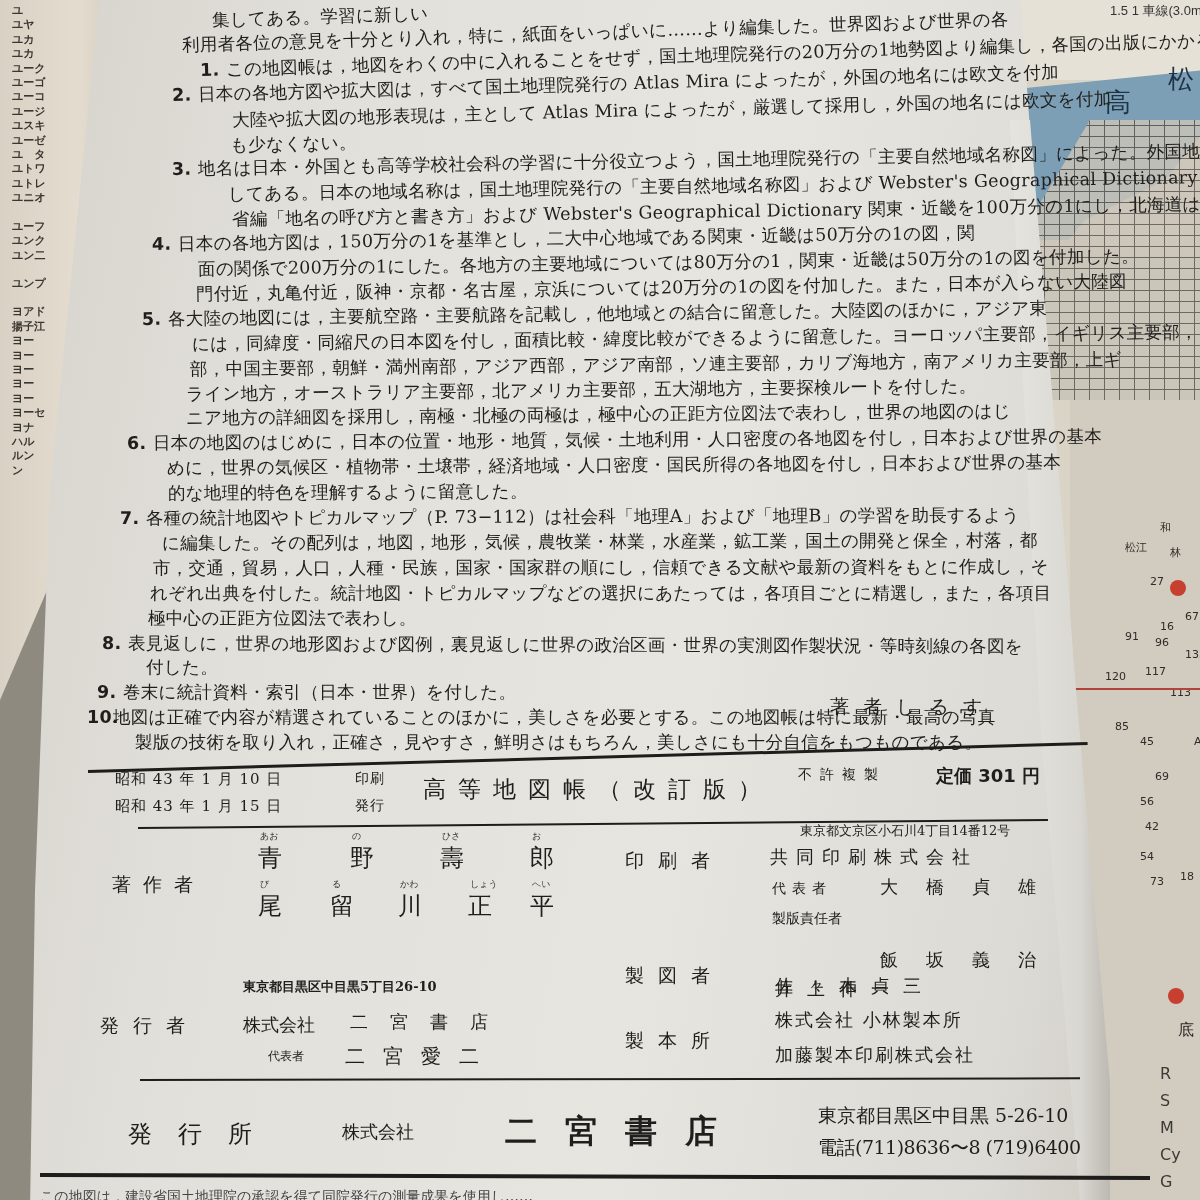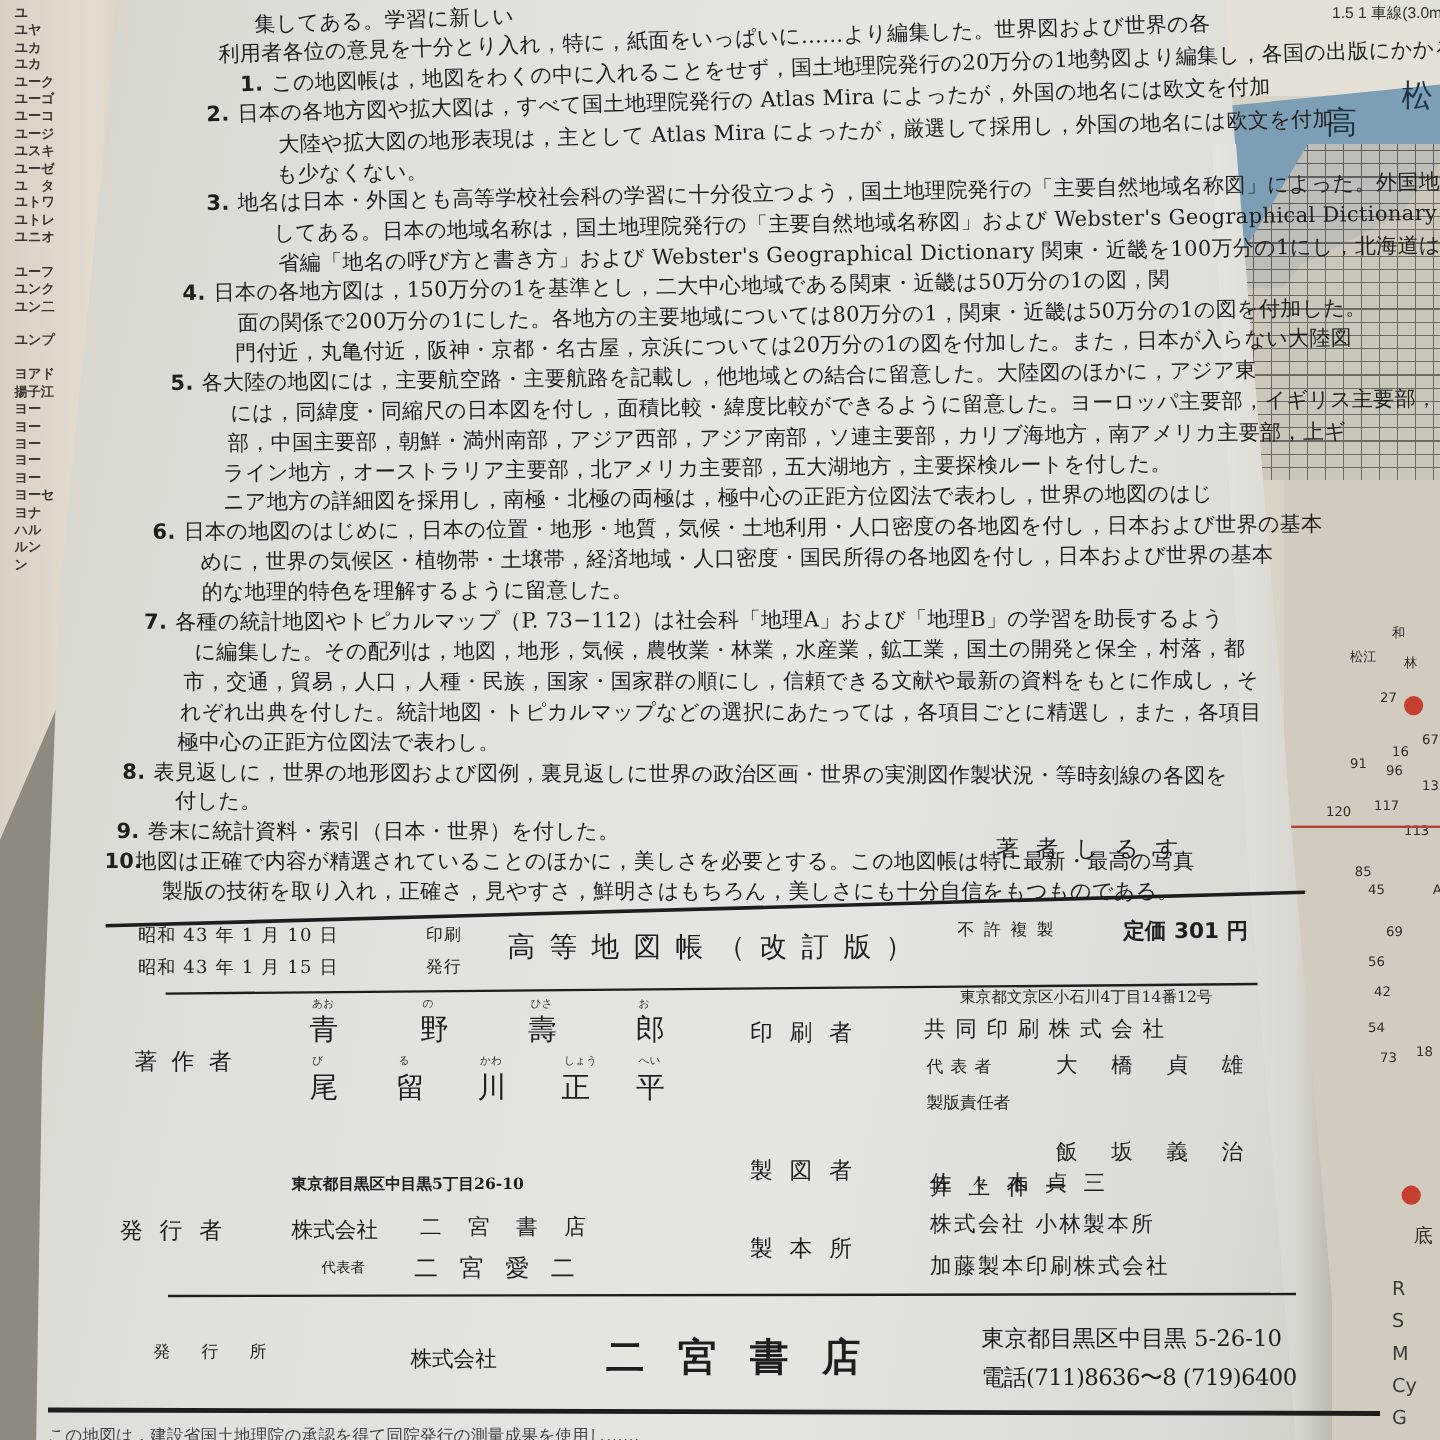--- a/index.html
+++ b/index.html
@@ -167,21 +167,21 @@
   <span class="map-num" style="left:170px;top:545px;">林</span>
   <span class="map-num" style="left:150px;top:575px;">27</span>
   <span class="map-num" style="left:160px;top:620px;">16</span>
   <span class="map-num" style="left:185px;top:610px;">67</span>
   <span class="map-num" style="left:125px;top:630px;">91</span>
   <span class="map-num" style="left:155px;top:636px;">96</span>
   <span class="map-num" style="left:185px;top:648px;">135</span>
   <span class="map-num" style="left:105px;top:670px;">120</span>
   <span class="map-num" style="left:145px;top:665px;">117</span>
   <span class="map-num" style="left:170px;top:686px;">113</span>
-  <span class="map-num" style="left:129px;top:720px;">85</span>
+  <span class="map-num" style="left:115px;top:720px;">85</span>
   <span class="map-num" style="left:140px;top:735px;">45</span>
   <span class="map-num" style="left:165px;top:735px;margin-left:29px;">Alt.W</span>
   <span class="map-num" style="left:155px;top:770px;">69</span>
   <span class="map-num" style="left:140px;top:795px;">56</span>
   <span class="map-num" style="left:145px;top:820px;">42</span>
   <span class="map-num" style="left:140px;top:850px;">54</span>
   <span class="map-num" style="left:150px;top:875px;">73</span>
   <span class="map-num" style="left:180px;top:870px;">18</span>
   <div class="map-redline"></div>
   <div class="map-star" style="left:170px;top:580px;"></div>
@@ -286,20 +286,20 @@
   <div class="colophon c-name" style="left:100px;top:1013px;letter-spacing:14px;font-size:19px;">発行者</div>
   <div class="colophon c-name" style="left:243px;top:1013px;font-size:18px;">株式会社</div>
   <div class="colophon c-name" style="left:350px;top:1010px;letter-spacing:22px;">二宮書店</div>
   <div class="colophon c-small" style="left:268px;top:1048px;font-size:12px;letter-spacing:0;">代表者</div>
   <div class="colophon c-name" style="left:345px;top:1043px;letter-spacing:18px;font-size:20px;">二宮愛二</div>
 
   <div class="colophon c-name" style="left:625px;top:1028px;letter-spacing:14px;font-size:19px;">製本所</div>
   <div class="colophon c-name" style="left:775px;top:1043px;letter-spacing:2px;">加藤製本印刷株式会社</div>
   <div class="colophon c-name" style="left:775px;top:1008px;letter-spacing:2px;">株式会社 小林製本所</div>
 
-  <div class="colophon c-name" style="left:128px;top:1118px;letter-spacing:26px;font-size:14px;">発行所</div>
+  <div class="colophon c-name" style="left:128px;top:1118px;letter-spacing:26px;font-size:24px;">発行所</div>
   <div class="colophon" style="left:342px;top:1120px;font-size:18px;">株式会社</div>
   <div class="colophon c-bold" style="left:505px;top:1110px;font-size:32px;letter-spacing:28px;">二宮書店</div>
   <div class="colophon" style="left:818px;top:1103px;font-size:19px;">東京都目黒区中目黒 5-26-10</div>
   <div class="colophon" style="left:818px;top:1135px;font-size:19px;letter-spacing:-0.5px;">電話(711)8636〜8 (719)6400</div>
 
   <div class="bottom-note">この地図は，建設省国土地理院の承認を得て同院発行の測量成果を使用し……</div>
 </div>
 
 </body></html>

